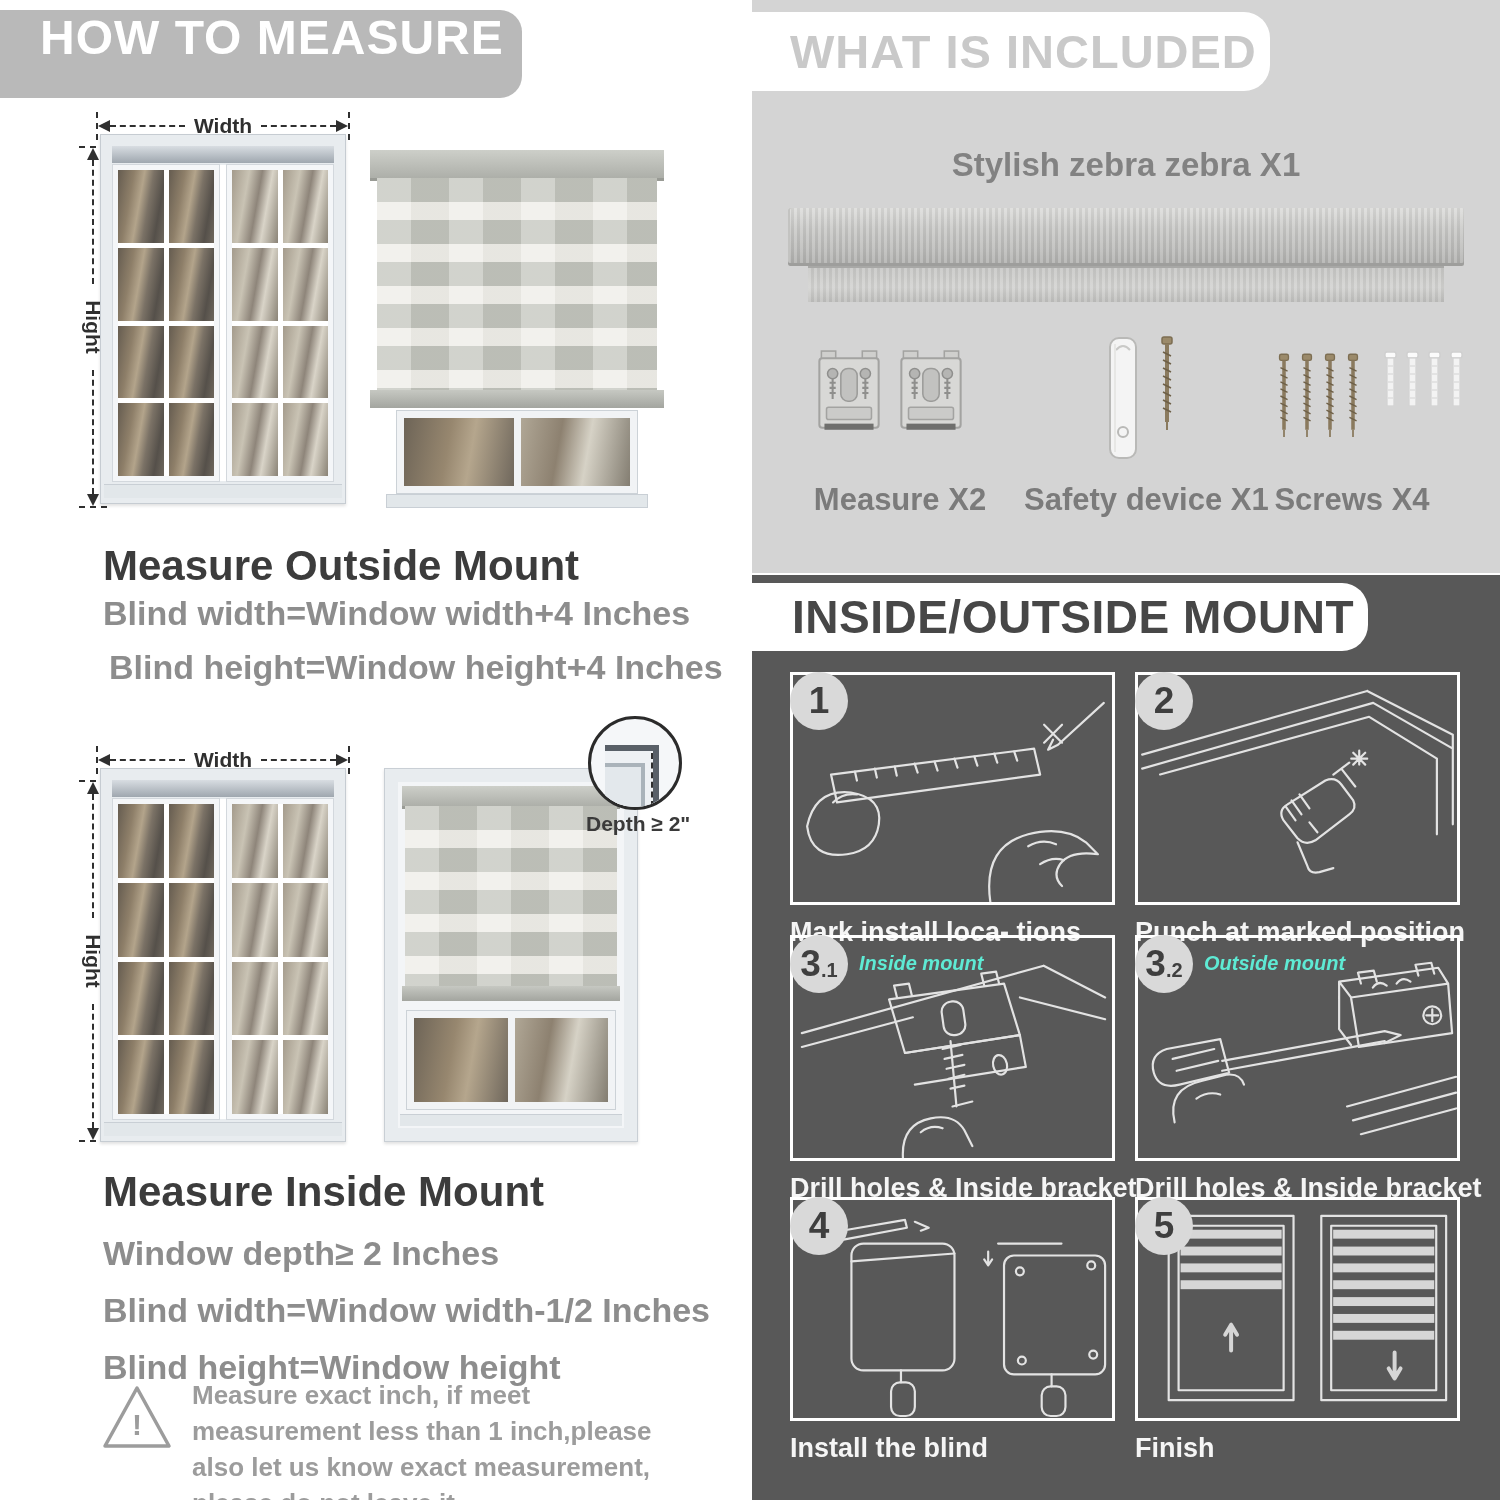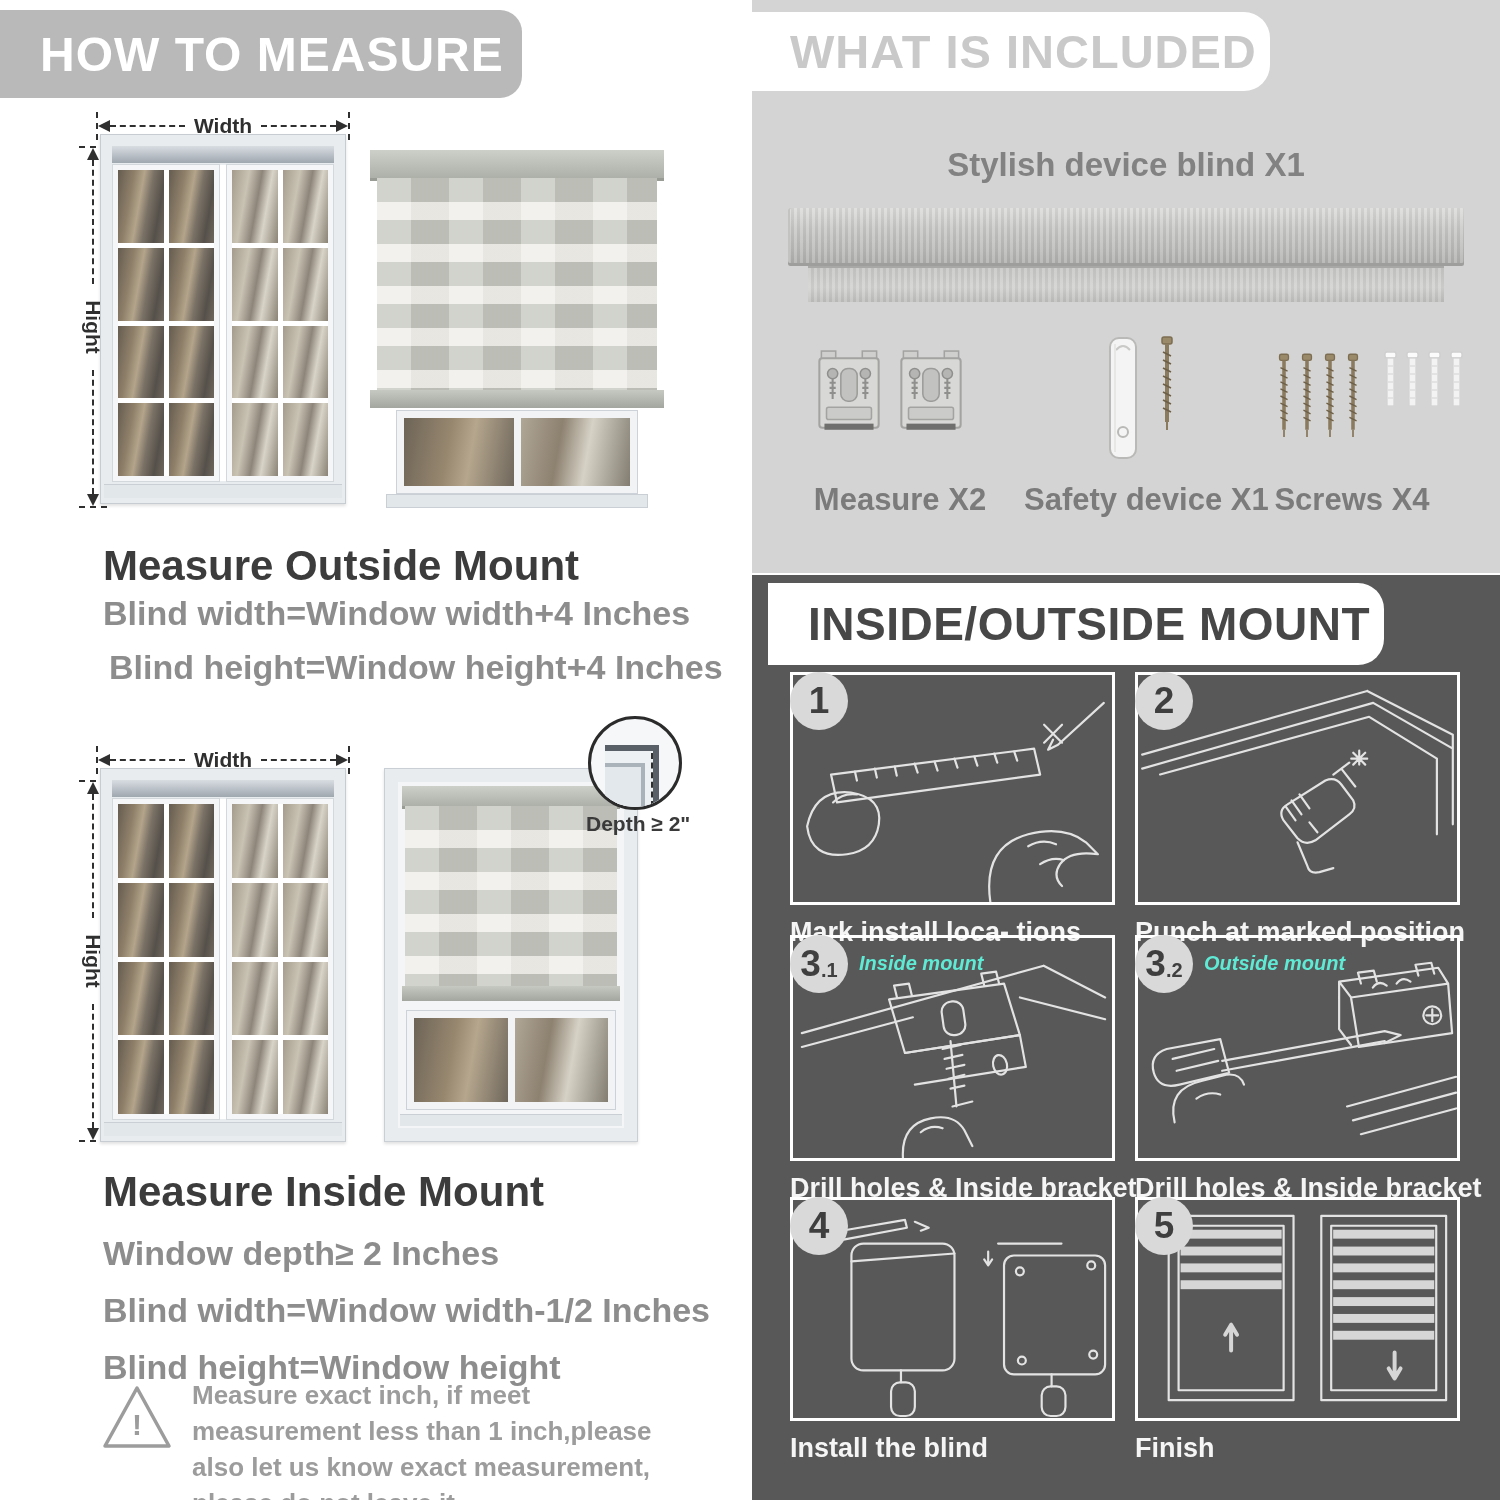--- a/index.html
+++ b/index.html
@@ -5,21 +5,21 @@
   html,body{margin:0;padding:0;}
   body{
     width:1500px;height:1500px;position:relative;background:#ffffff;
     font-family:"Liberation Sans", sans-serif;overflow:hidden;
   }
   .abs{position:absolute;}
 
   
   .banner-left{
     left:0;top:10px;width:522px;height:88px;background:#b9b9b9;
-    border-radius:0 22px 22px 0;display:flex;align-items:center;
+    border-radius:0 22px 22px 0;display:flex;
     padding-left:40px;box-sizing:border-box;color:#ffffff;
     font-size:48px;font-weight:bold;letter-spacing:1px;
   }
   .section-heading{font-size:42px;font-weight:bold;color:#3c3c3c;white-space:nowrap;}
   .section-line{font-size:34px;font-weight:bold;color:#8d8d8d;white-space:nowrap;}
 
   
   .window{background:#e8ecef;border:1px solid #c6ccd2;box-sizing:border-box;box-shadow:0 2px 3px rgba(0,0,0,.12);}
   .lintel{position:absolute;left:11px;right:11px;top:11px;height:17px;
     background:linear-gradient(#d8dde2,#9fa7af);}
@@ -89,21 +89,21 @@
       linear-gradient(180deg,#dcdcda 0%,#c9c9c7 35%,#bcbcba 70%,#aeaeac 100%);
     box-shadow:inset 0 -3px 0 #9e9e9c, inset 2px 0 0 #c3c3c1;}
   .rail-bottom{position:absolute;left:56px;top:266px;width:636px;height:36px;
     background:
       repeating-linear-gradient(90deg, rgba(255,255,255,.12) 0 3px, rgba(0,0,0,.04) 3px 6px),
       linear-gradient(180deg,#c6c6c4 0%,#d2d2d0 60%,#bfbfbd 100%);
     box-shadow:inset 0 2px 0 #a8a8a6;}
   .part-caption{position:absolute;top:482px;text-align:center;font-size:31px;font-weight:bold;color:#7b7b7b;white-space:nowrap;}
 
   .panel-dark{left:752px;top:575px;width:748px;height:925px;background:#585858;}
-  .banner-mount{position:absolute;left:16px;top:8px;width:616px;height:82px;background:#ffffff;
+  .banner-mount{position:absolute;left:0;top:8px;width:616px;height:68px;background:#ffffff;
     border-radius:0 26px 26px 0;display:flex;align-items:center;padding-left:40px;box-sizing:border-box;
     color:#474747;font-size:46px;font-weight:bold;letter-spacing:.5px;}
   .step-panel{position:absolute;width:325px;height:233px;border:3px solid #ffffff;box-sizing:border-box;}
   .step-caption{position:absolute;width:340px;font-size:27px;font-weight:bold;color:#f5f5f5;white-space:nowrap;}
   .badge{position:absolute;left:-3px;top:-3px;width:58px;height:58px;border-radius:50%;background:#d9d9d9;
     display:flex;align-items:center;justify-content:center;color:#3f3f3f;}
   .badge .b-num{font-size:37px;font-weight:bold;}
   .badge .b-sub{font-size:20px;font-weight:bold;margin-top:12px;}
   .step-title{position:absolute;left:66px;top:14px;font-size:20px;font-weight:bold;color:#5eead4;white-space:nowrap;font-style:italic;}
   .step-art{position:absolute;inset:0;width:100%;height:100%;}
@@ -258,21 +258,21 @@
     <path d="M39 6 L71 64 L7 64 Z" fill="none" stroke="#9c9c9c" stroke-width="3.5" stroke-linejoin="round"></path>
   </svg>
   <span class="warn-bang">!</span>
 </div>
 <div class="abs warn-text" style="left:192px;top:1378px;">Measure exact inch, if meet measurement less than 1 inch,please also let us know exact measurement, please do not leave it</div>
 
 <div class="abs panel-light">
   <div class="banner-included">
     <span>WHAT IS INCLUDED</span>
   </div>
-  <div class="blind-label">Stylish device blind X1</div>
+  <div class="blind-label">Stylish zebra zebra X1</div>
 
   <div class="rail-top"></div>
   <div class="rail-bottom"></div>
 
   <div class="abs" style="left:64px;top:348px;display:flex;gap:16px;">
     <svg width="66" height="92" viewBox="0 0 64 90">
       <rect x="5" y="3" width="14" height="9" fill="#cfcfcd" stroke="#a3a3a1" stroke-width="1.5"></rect>
       <rect x="45" y="3" width="14" height="9" fill="#cfcfcd" stroke="#a3a3a1" stroke-width="1.5"></rect>
       <rect x="3" y="10" width="58" height="68" rx="3" fill="#d8d8d6" stroke="#a3a3a1" stroke-width="2"></rect>
       <circle cx="16" cy="25" r="5" fill="#b5b5b3" stroke="#8f8f8d" stroke-width="1.5"></circle>

